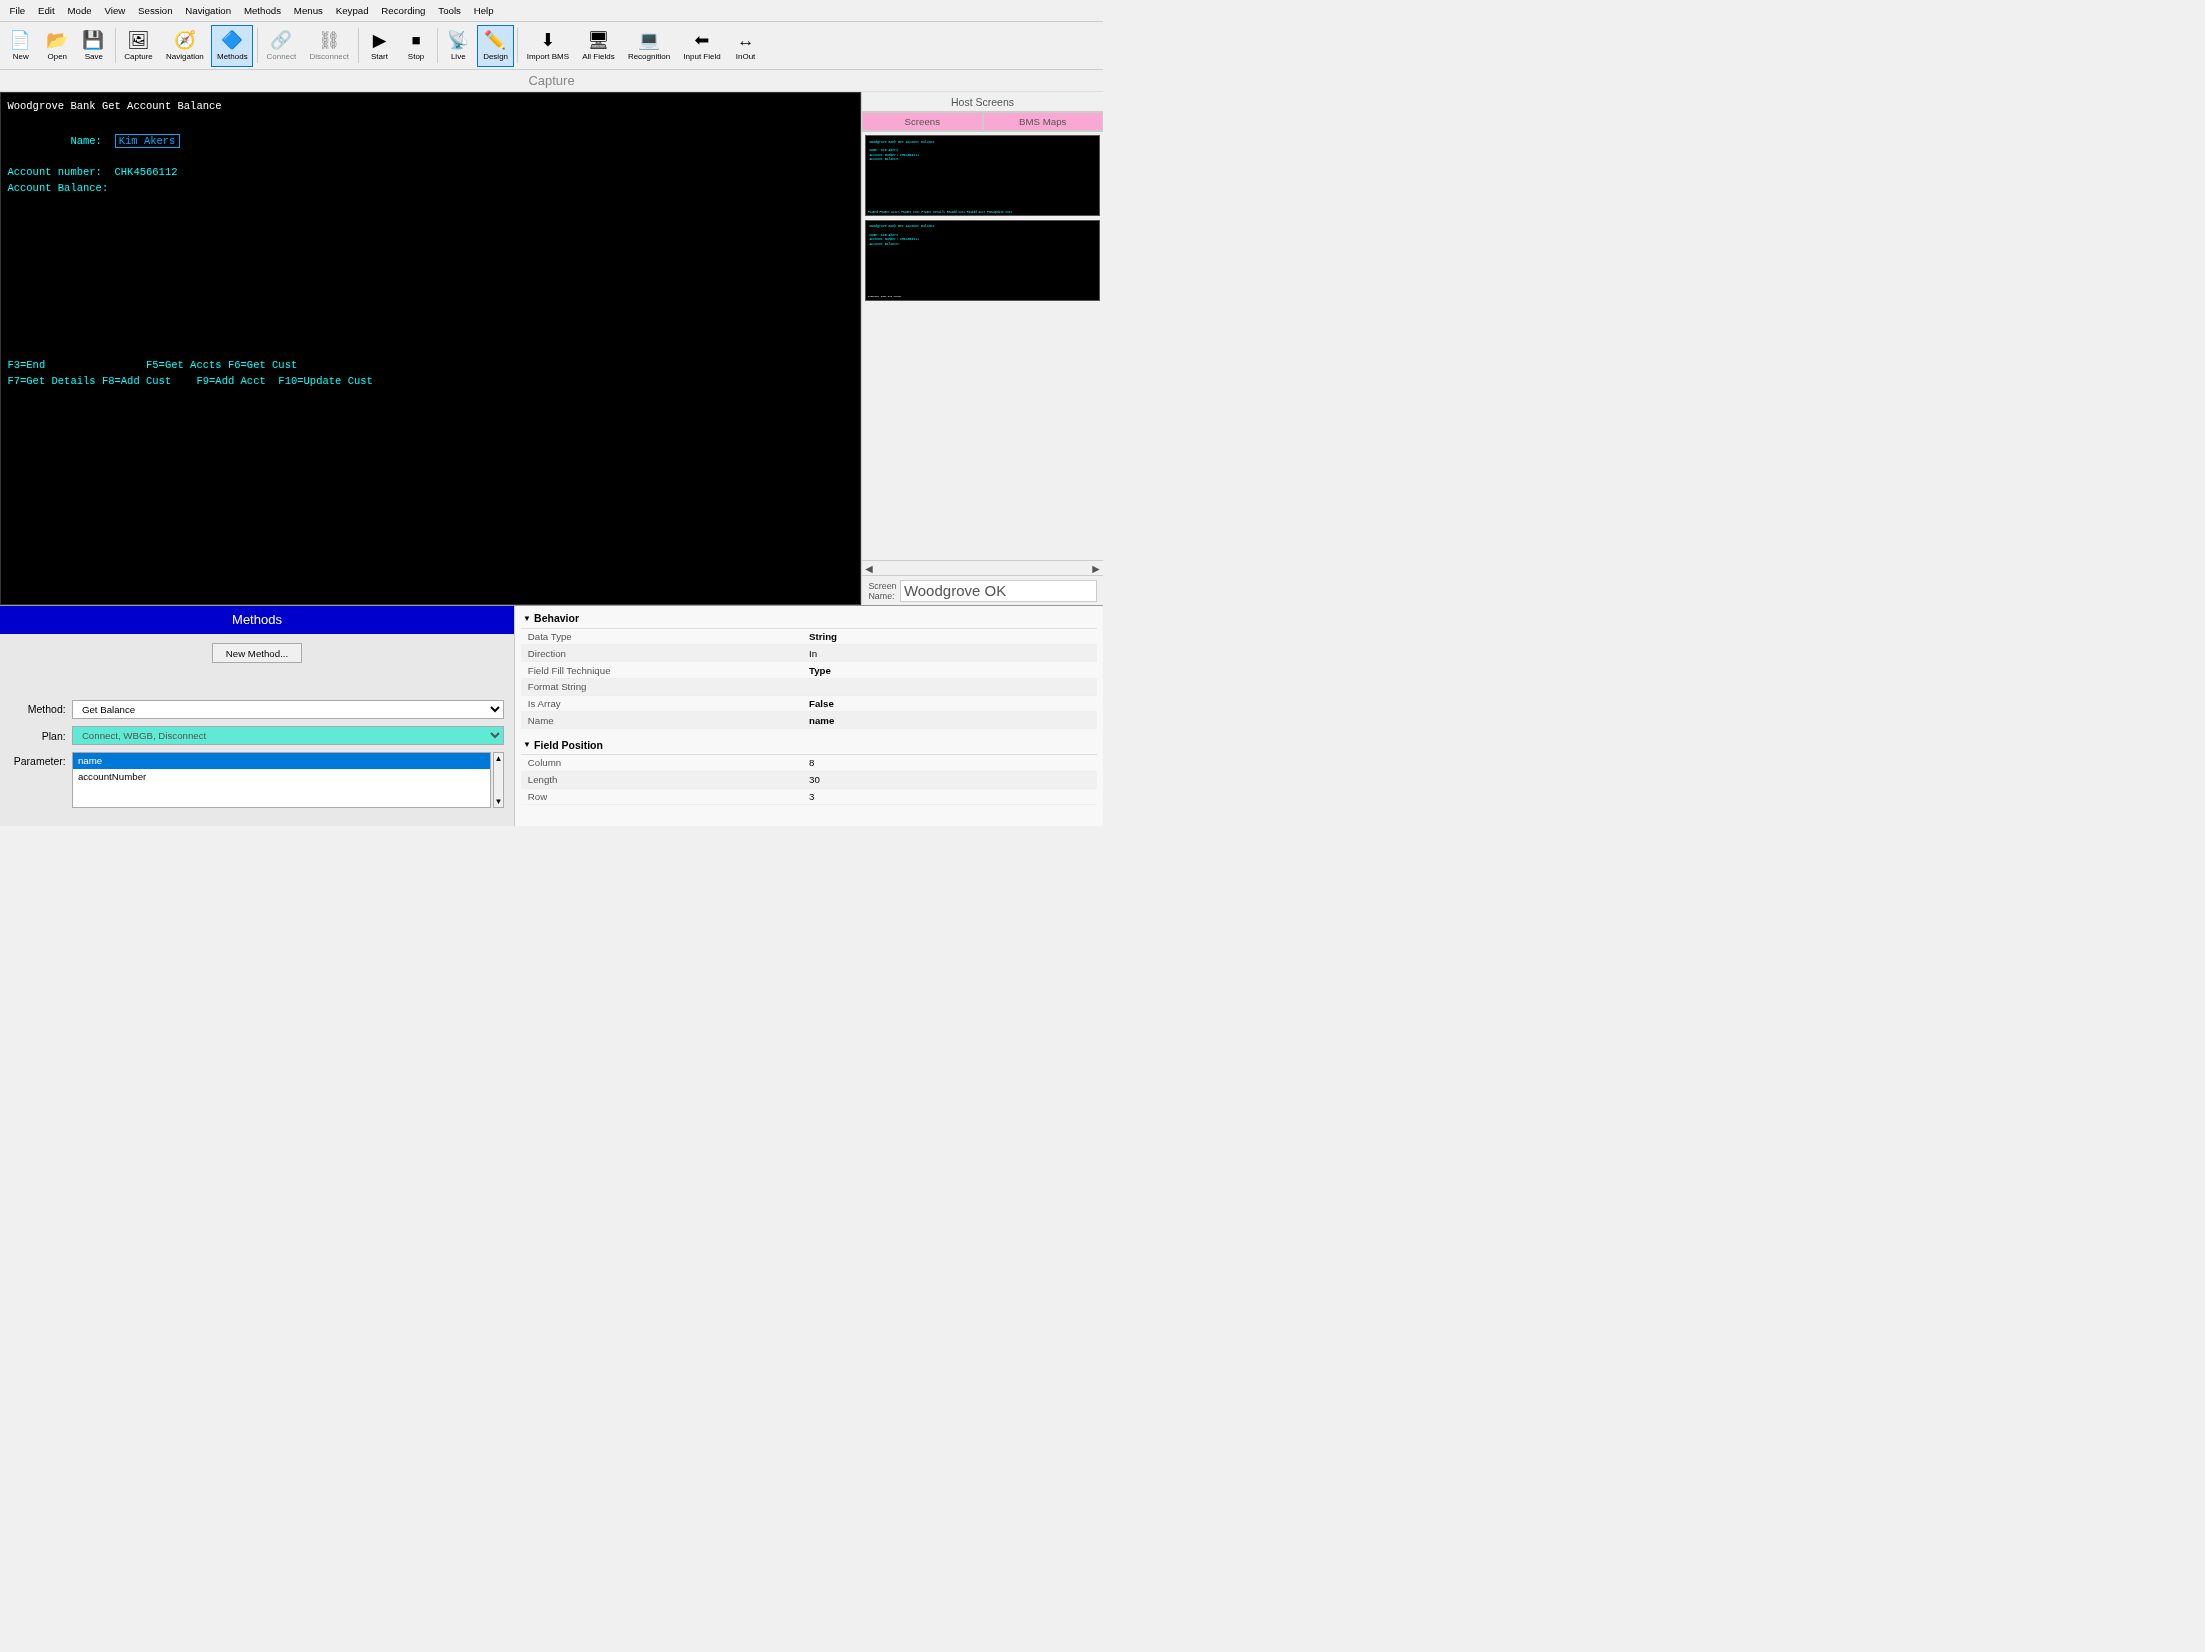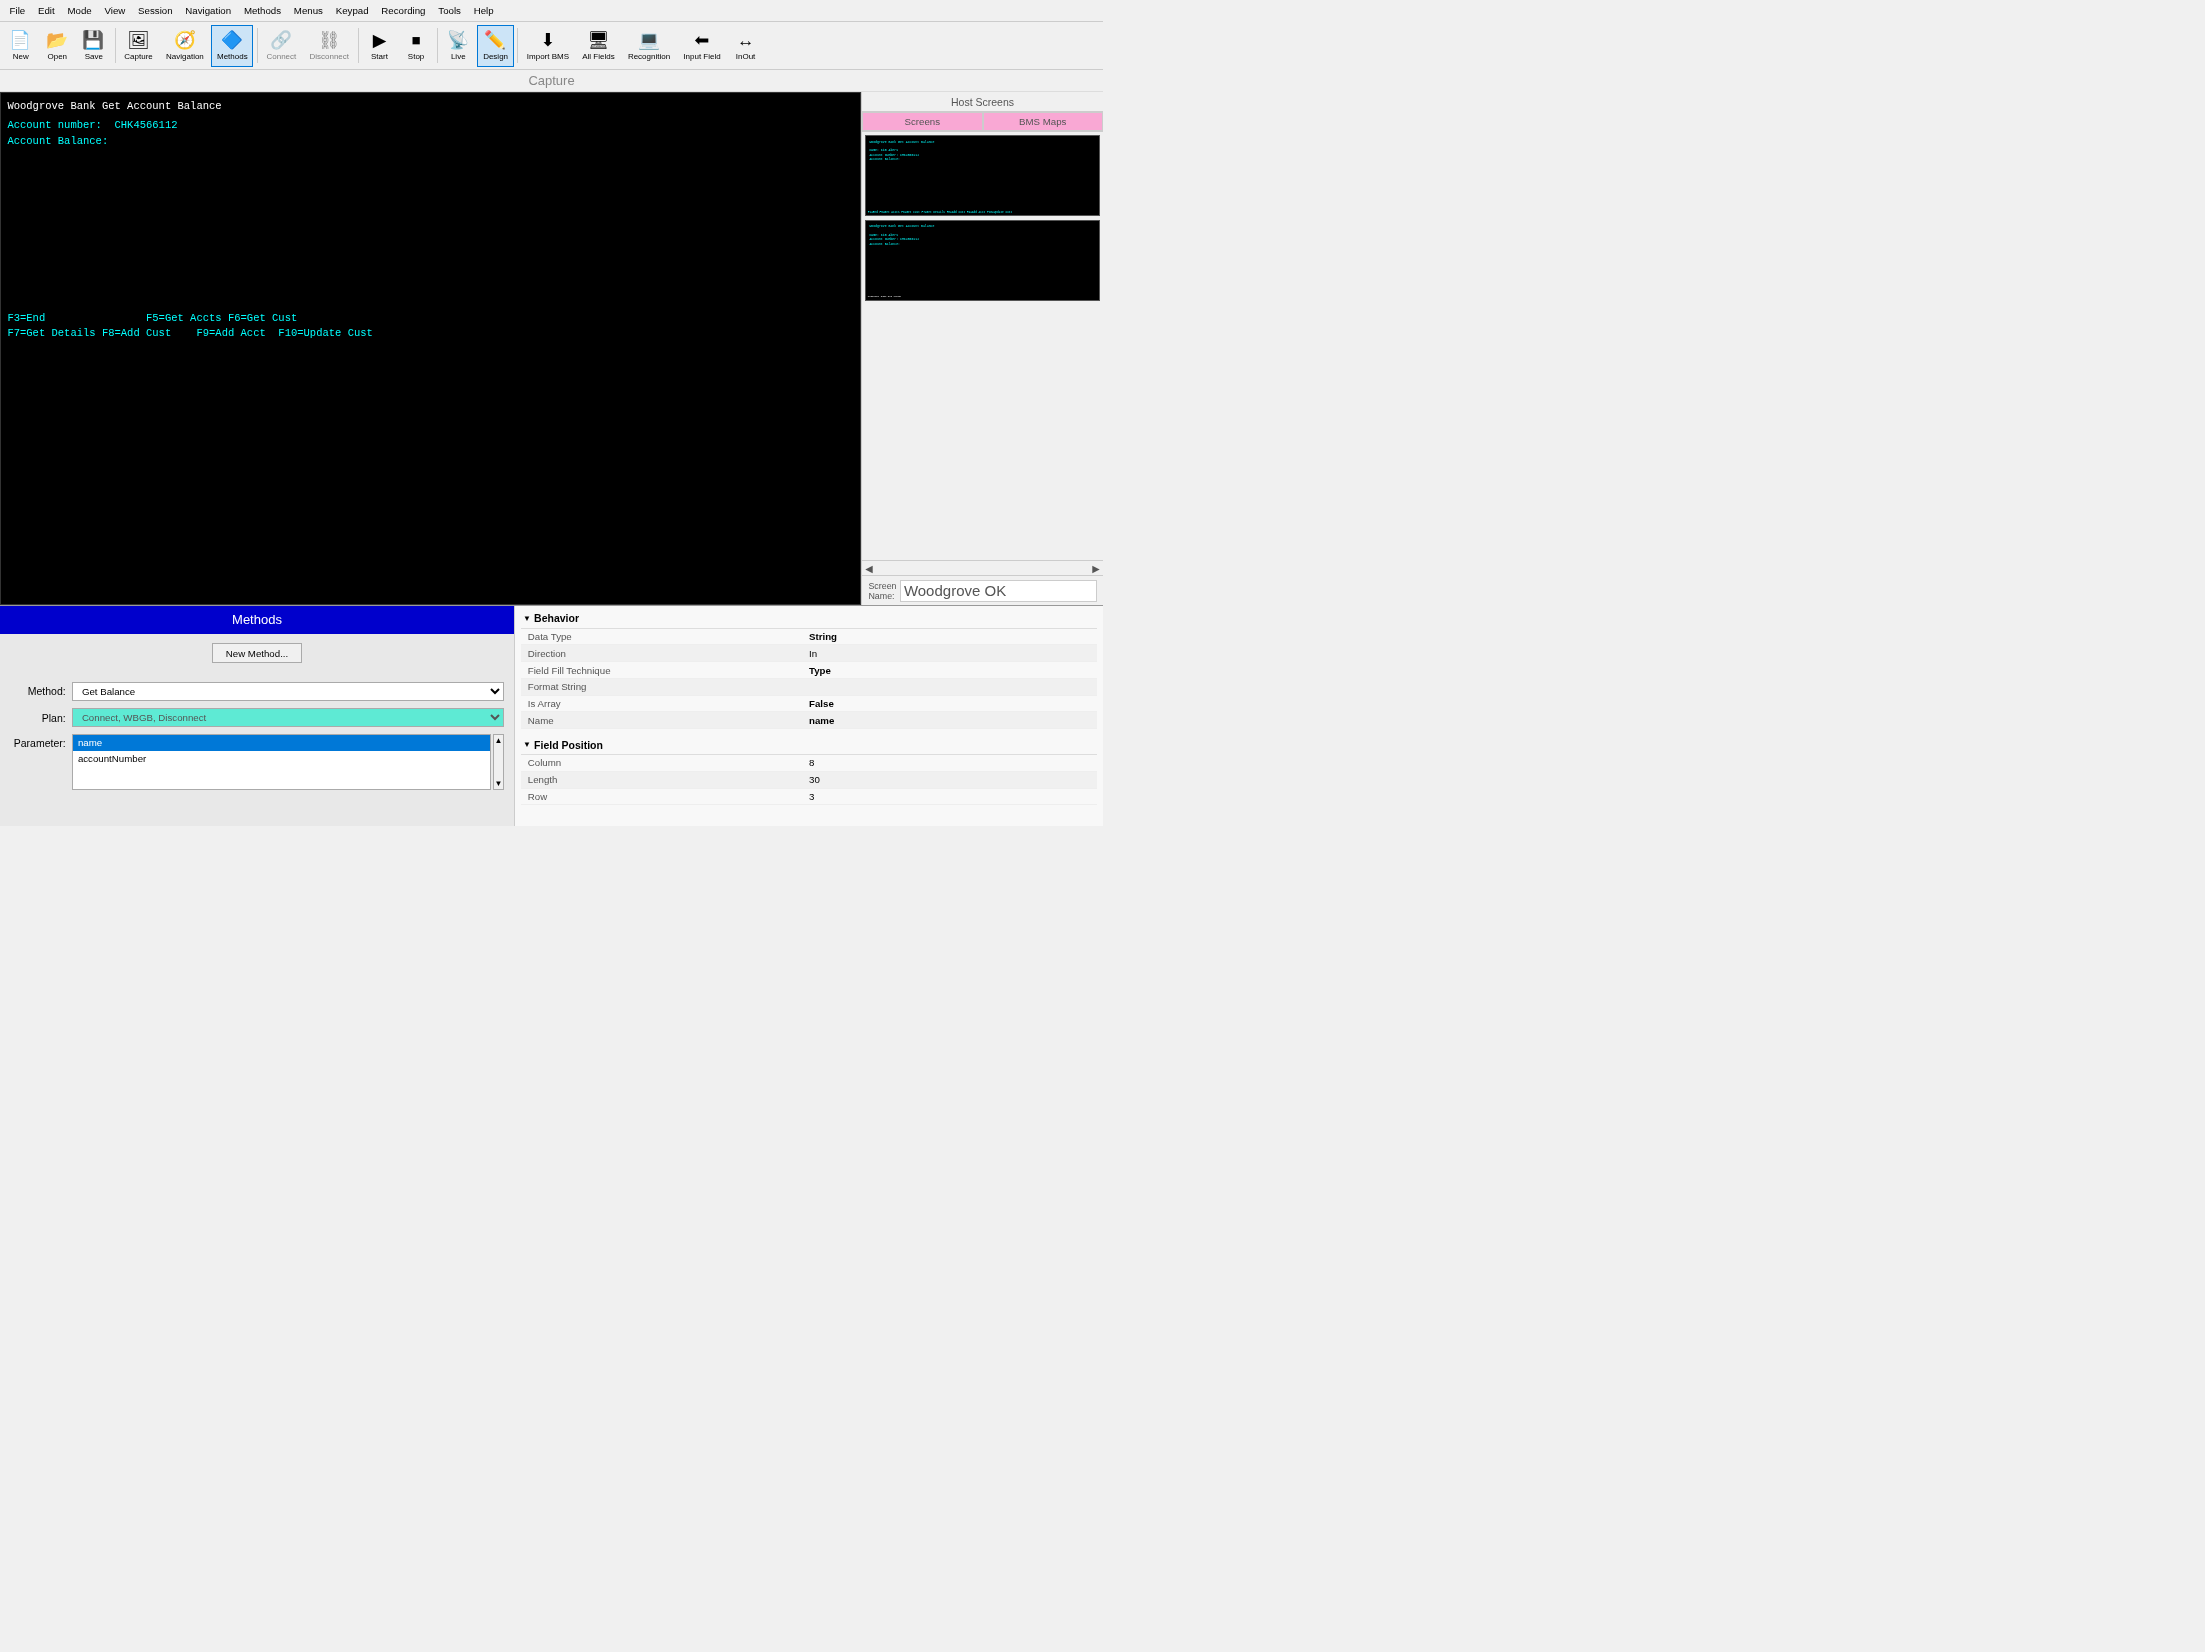--- a/index.html
+++ b/index.html
@@ -48,21 +48,21 @@
     #screen-name-label { font-size: 9.7px; color: #555; white-space: nowrap; }
     #screen-name-input { flex: 1; padding: 1.6px 3.2px; border: 0.8px solid #ccc; font-size: 15px; }
 
     
     #bottom-area { display: flex; border-top: 1.6px solid #999; height: 225px; }
 
     
     #methods-panel { width: 515px; background: #e8e8e8; border-right: 0.8px solid #ccc; display: flex; flex-direction: column; }
     #methods-header { background: #0000cc; color: #fff; text-align: center; padding: 6.4px; font-size: 13px; }
     #methods-body { padding: 9.7px; flex: 1; }
-    .methods-new-btn { padding: 3.2px 13px; margin-bottom: 9px; cursor: pointer; background: #f0f0f0; border: 0.8px solid #aaa; font-size: 9.7px; }
+    .methods-new-btn { padding: 3.2px 13px; margin-bottom: 27px; cursor: pointer; background: #f0f0f0; border: 0.8px solid #aaa; font-size: 9.7px; }
     .form-row { display: flex; align-items: center; margin-bottom: 6.4px; gap: 6.4px; }
     .form-label { width: 56px; font-size: 10.5px; color: #000; text-align: right; }
     .form-control { flex: 1; }
     select.form-select { width: 100%; padding: 2.4px 4.8px; font-size: 9.7px; border: 0.8px solid #aaa; background: #fff; }
     input.form-input { width: 100%; padding: 2.4px 4.8px; font-size: 9.7px; border: 0.8px solid #aaa; background: #ddd; color: #555; }
     .param-list { border: 0.8px solid #aaa; background: #fff; height: 56px; overflow-y: auto; width: 100%; }
     .param-item { padding: 2.4px 4.8px; font-size: 9.7px; cursor: pointer; }
     .param-item.selected { background: #0078d7; color: #fff; }
     .param-scroll-up, .param-scroll-down { text-align: center; font-size: 8px; cursor: pointer; background: #f0f0f0; border: none; padding: 0.8px; }
 
@@ -175,20 +175,23 @@
   <div id="content-area">
 
     <div id="capture-header">
       <span>Capture</span>
     </div>
 
     <div style="display:flex; flex:1; overflow:hidden;">
 
       <div id="terminal-container">
         <div class="term-title term-white">Woodgrove Bank Get Account Balance</div>
+        <div class="term-line">
+          <span class="term-cyan">Name:  </span><span style="border: 0.8px solid #00aaff; padding: 0 3.2px; color: #00aaff;">Kim Akers</span>
+        </div>
         <div class="term-line term-cyan">Account number:  CHK4566112</div>
         <div class="term-line term-cyan">Account Balance:</div>
         <div class="term-bottom">
           <div class="term-line term-cyan">F3=End                F5=Get Accts F6=Get Cust</div>
           <div class="term-line term-cyan">F7=Get Details F8=Add Cust    F9=Add Acct  F10=Update Cust</div>
         </div>
       </div>
 
       <div id="right-panel">
         <div id="host-screens-header">Host Screens</div>

